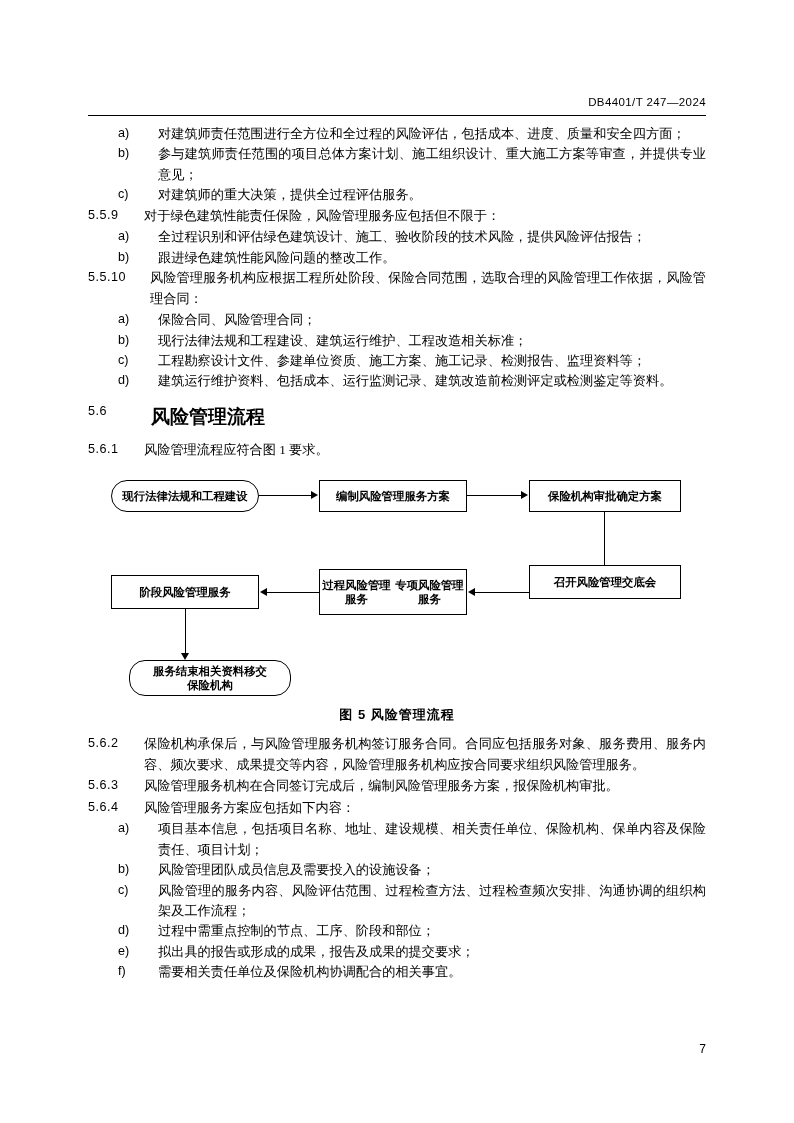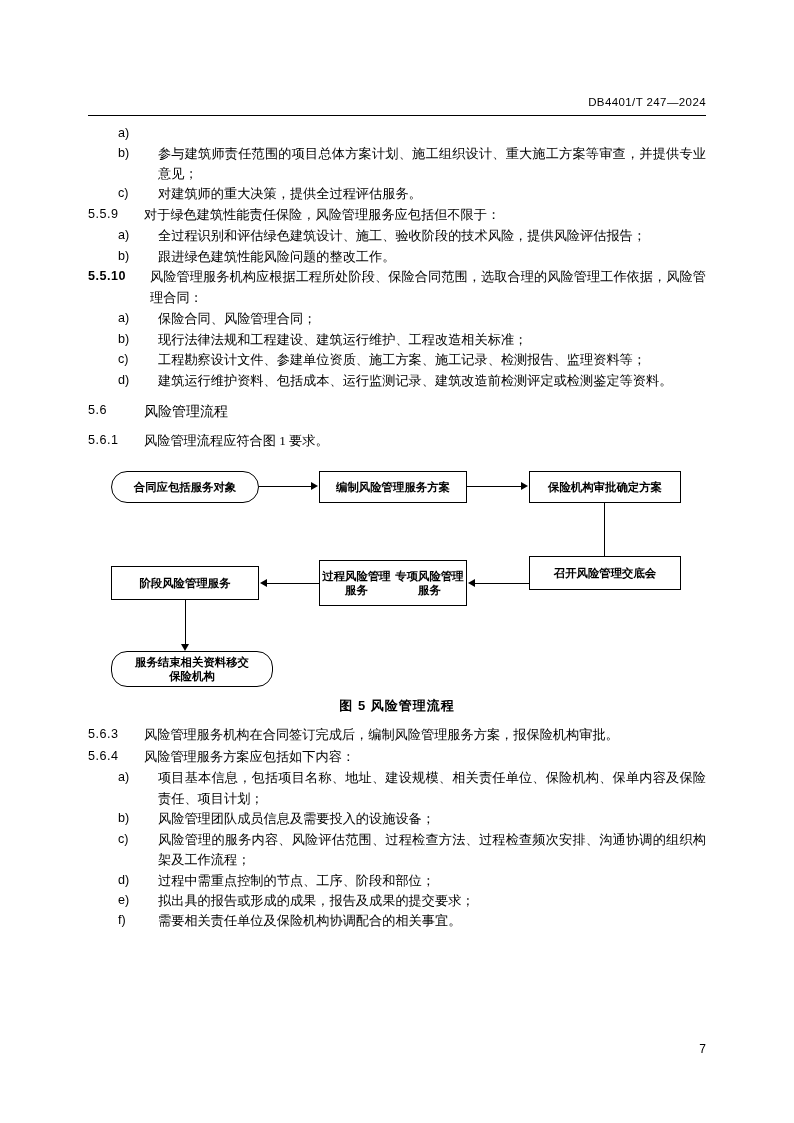--- a/index.html
+++ b/index.html
@@ -52,21 +52,20 @@
   .clause-num {
     flex: 0 0 auto;
     width: 56px;
     font-family: "Liberation Sans", "DejaVu Sans", sans-serif;
     font-size: 12.6px;
     line-height: 1.55;
     letter-spacing: 0.5px;
   }
   .clause-num.wide {
     width: 62px;
-    font-weight: bold;
   }
   .clause-body {
     flex: 1 1 auto;
     font-size: 13.2px;
     line-height: 1.55;
     text-align: justify;
   }
   .list-row {
     display: flex;
     align-items: flex-start;
@@ -84,30 +83,31 @@
     flex: 1 1 auto;
     font-size: 13.2px;
     line-height: 1.55;
     text-align: justify;
   }
   .section-head {
     display: flex;
     align-items: flex-start;
     margin-top: 12px;
     margin-bottom: 10px;
+    gap: 7px;
   }
   .section-head .num {
     width: 56px;
     font-family: "Liberation Sans", "DejaVu Sans", sans-serif;
     font-size: 12.6px;
     letter-spacing: 0.5px;
   }
   .section-head .title {
-    font-size: 14px;
-    font-weight: normal;
+    font-size: 19px;
+    font-weight: bold;
   }
   .spacer-10 { height: 10px; }
 
   
   .figure {
     position: relative;
     margin: 14px auto 0 auto;
     width: 600px;
     height: 222px;
   }
@@ -174,20 +174,21 @@
 
 <div class="page">
 
   <div class="header">DB4401/T 247—2024</div>
   <div class="header-rule"></div>
 
   <div class="content">
 
     <div class="list-row">
       <div class="marker">a)</div>
+      <div class="item-text">对建筑师责任范围进行全方位和全过程的风险评估，包括成本、进度、质量和安全四方面；</div>
     </div>
     <div class="list-row">
       <div class="marker">b)</div>
       <div class="item-text">参与建筑师责任范围的项目总体方案计划、施工组织设计、重大施工方案等审查，并提供专业意见；</div>
     </div>
     <div class="list-row">
       <div class="marker">c)</div>
       <div class="item-text">对建筑师的重大决策，提供全过程评估服务。</div>
     </div>
 
@@ -232,21 +233,21 @@
       <div class="title">风险管理流程</div>
     </div>
 
     <div class="clause-row">
       <div class="clause-num">5.6.1</div>
       <div class="clause-body">风险管理流程应符合图 1 要求。</div>
     </div>
 
     <div class="figure">
 
-      <div class="fnode round" style="left:14px; top:6px; width:148px; height:32px;">合同应包括服务对象</div>
+      <div class="fnode round" style="left:14px; top:6px; width:148px; height:32px;">现行法律法规和工程建设</div>
       <div class="fnode" style="left:222px; top:6px; width:148px; height:32px;">编制风险管理服务方案</div>
       <div class="fnode" style="left:432px; top:6px; width:152px; height:32px;text-align:center;">保险机构审批确定方案</div>
 
       <div class="fline" style="left:162px; top:21px; width:52px; height:1px;"></div>
       <div class="arrow-r" style="left:214px; top:17px;"></div>
       <div class="fline" style="left:370px; top:21px; width:54px; height:1px;"></div>
       <div class="arrow-r" style="left:424px; top:17px;"></div>
 
       <div class="fline" style="left:507px; top:38px; width:1px; height:56px;"></div>
       <div class="arrow-d" style="left:503px; top:94px;"></div>
@@ -261,31 +262,35 @@
       <div class="fnode" style="left:14px; top:101px; width:148px; height:34px;">阶段风险管理服务</div>
 
       <div class="fline" style="left:378px; top:118px; width:54px; height:1px;"></div>
       <div class="arrow-l" style="left:371px; top:114px;"></div>
       <div class="fline" style="left:170px; top:118px; width:52px; height:1px;"></div>
       <div class="arrow-l" style="left:163px; top:114px;"></div>
 
       <div class="fline" style="left:88px; top:135px; width:1px; height:44px;"></div>
       <div class="arrow-d" style="left:84px; top:179px;"></div>
 
-      <div class="fnode round" style="left:14px; top:186px; width:162px; height:36px; flex-direction:column;">
+      <div class="fnode round" style="left:32px; top:186px; width:162px; height:36px; flex-direction:column;">
         <span>服务结束相关资料移交</span>
         <span>保险机构</span>
       </div>
     </div>
 
     <div class="fig-caption">图 5   风险管理流程</div>
 
     <div class="spacer-10"></div>
 
     <div class="clause-row">
+      <div class="clause-num">5.6.2</div>
+      <div class="clause-body">保险机构承保后，与风险管理服务机构签订服务合同。合同应包括服务对象、服务费用、服务内容、频次要求、成果提交等内容，风险管理服务机构应按合同要求组织风险管理服务。</div>
+    </div>
+    <div class="clause-row">
       <div class="clause-num">5.6.3</div>
       <div class="clause-body">风险管理服务机构在合同签订完成后，编制风险管理服务方案，报保险机构审批。</div>
     </div>
     <div class="clause-row">
       <div class="clause-num">5.6.4</div>
       <div class="clause-body">风险管理服务方案应包括如下内容：</div>
     </div>
 
     <div class="list-row">
       <div class="marker">a)</div>

